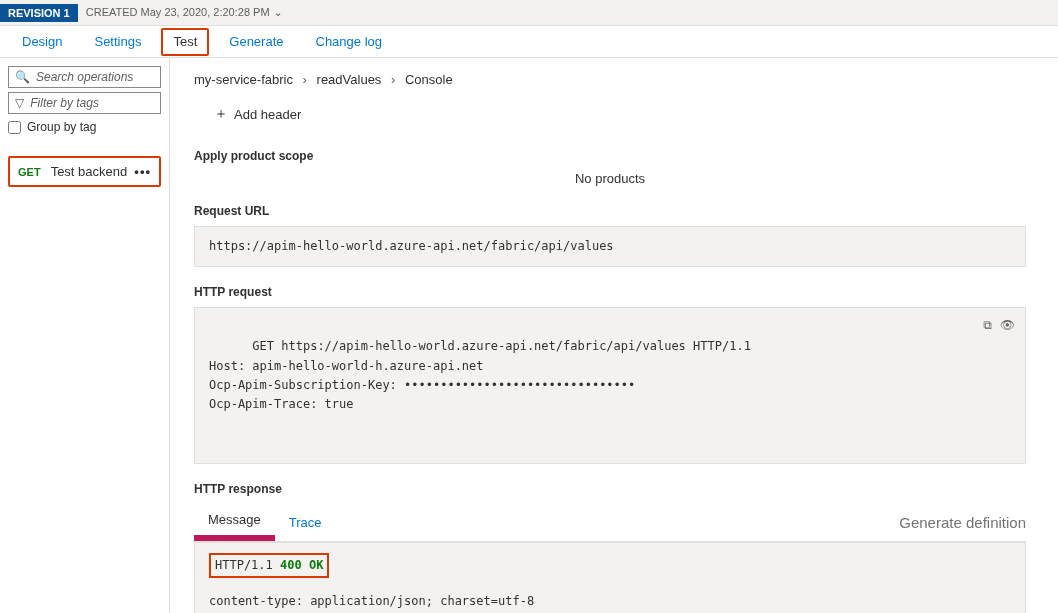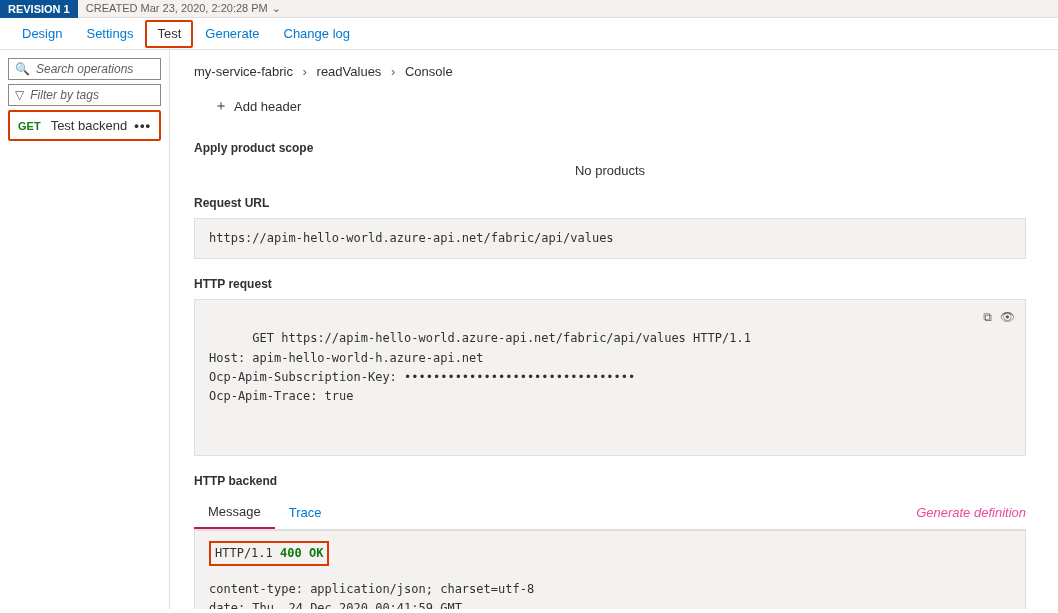--- a/index.html
+++ b/index.html
@@ -1,59 +1,59 @@
 <!DOCTYPE html>
 <html><head>
 <meta charset="utf-8">
 <style>
 * { box-sizing: border-box; margin: 0; padding: 0; }
 body { font-family: "Segoe UI", -apple-system, sans-serif; font-size: 13px; color: #323130; background: #fff; }
-.revision-bar { background: #f3f2f1; border-bottom: 1px solid #e1dfdd; height: 18px; display: flex; align-items: center; font-size: 11px; }
+.revision-bar { background: #f3f2f1; border-bottom: 1px solid #e1dfdd; height: 26px; display: flex; align-items: center; font-size: 11px; }
 .revision-badge { background: #0b5394; color: #fff; padding: 3px 8px; font-weight: 600; font-size: 11px; }
 .revision-info { padding: 0 8px; color: #605e5c; }
 .chev { color: #605e5c; margin-left: 4px; }
-.tab-bar { display: flex; border-bottom: 1px solid #e1dfdd; height: 32px; align-items: center; padding-left: 10px; gap: 0; }
+.tab-bar { display: flex; border-bottom: 1px solid #e1dfdd; height: 32px; align-items: center; padding-left: 10px; gap: 8px; }
 .tab { color: #0078d4; padding: 0 12px; cursor: pointer; font-size: 13px; height: 32px; display: flex; align-items: center; }
 .tab.highlight { border: 2px solid #d83b01; border-radius: 2px; padding: 0 10px; height: 28px; color: #323130; text-align: right;}
 .main { display: flex; height: calc(100vh - 54px); }
 .sidebar { width: 170px; border-right: 1px solid #e1dfdd; padding: 8px; flex-shrink: 0; }
 .search-box { display: flex; align-items: center; border: 1px solid #8a8886; padding: 3px 6px; margin-bottom: 4px; font-size: 12px; color: #605e5c; }
 .search-box .ic { margin-right: 6px; font-size: 12px; }
 .checkbox-row { display: flex; align-items: center; font-size: 12px; color: #323130; padding: 2px 0; }
 .checkbox-row input { margin-right: 6px; }
-.op-item { border: 2px solid #d83b01; border-radius: 2px; padding: 6px 8px; display: flex; align-items: center; justify-content: space-between; }
+.op-item { border: 2px solid #d83b01; border-radius: 2px; margin-top: 20px; padding: 6px 8px; display: flex; align-items: center; justify-content: space-between; }
 .op-method { color: #107c10; font-weight: 600; font-size: 11px; margin-right: 10px; }
 .op-name { flex: 1; color: #323130; font-size: 13px; }
 .op-dots { color: #323130; font-weight: bold; letter-spacing: 1px; }
 .content { flex: 1; padding: 10px 32px 20px 24px; overflow-y: auto; }
 .breadcrumb { font-size: 13px; color: #323130; padding: 4px 0 12px 0; }
 .breadcrumb .sep { margin: 0 6px; color: #605e5c; }
 .add-header { display: flex; align-items: center; padding: 6px 0 18px 20px; font-size: 13px; }
 .add-header .plus { margin-right: 6px; font-size: 14px; }
 .section-title { font-size: 12px; font-weight: 600; margin: 8px 0 8px 0; }
 .no-products { font-size: 13px; color: #323130; margin-bottom: 18px; text-align: center; }
 .code-box { background: #f3f2f1; border: 1px solid #e1dfdd; padding: 10px 14px; font-family: "Consolas", monospace; font-size: 12px; color: #323130; margin-bottom: 18px; position: relative; white-space: pre-wrap; word-break: break-all; line-height: 1.6; }
 .code-actions { position: absolute; right: 10px; top: 8px; display: flex; gap: 8px; color: #605e5c; }
 .response-tabs { display: flex; align-items: center; border-bottom: 1px solid #e1dfdd; margin-bottom: 0; }
 .rtab { padding: 8px 14px; font-size: 13px; cursor: pointer; }
-.rtab.active { border-bottom: 2px solid #be185d; font-weight: 400; }
+.rtab.active { border-bottom: 6px solid #be185d; font-weight: 400; }
 .rtab.link { color: #0078d4; }
 .rtab-spacer { flex: 1; }
-.gen-def { color: #ec4899; font-size: 13px; padding: 8px 0; font-style: italic; }
+.gen-def { color: #737373; font-size: 15px; padding: 8px 0; }
 .response-box { background: #f3f2f1; border: 1px solid #e1dfdd; padding: 10px 14px; font-family: "Consolas", monospace; font-size: 12px; line-height: 1.6; word-break: break-all; }
 .status-line { display: inline-block; border: 2px solid #d83b01; padding: 1px 4px; margin-bottom: 8px; }
 .status-ok { color: #107c10; font-weight: 600; }
 </style>
 </head>
 <body>
 
 <div class="revision-bar">
   <span class="revision-badge">REVISION 1</span>
   <span class="revision-info">
-    <span>CREATED Mar 23, 2020, 2:20:28 PM</span><span class="chev">⌄</span>
+    <span>CREATED May 23, 2020, 2:20:28 PM</span><span class="chev">⌄</span>
   </span>
 </div>
 
 <div class="tab-bar">
   <div class="tab">Design</div>
   <div class="tab">Settings</div>
   <div class="tab highlight">Test</div>
   <div class="tab">Generate</div>
   <div class="tab">Change log</div>
 </div>
@@ -61,20 +61,24 @@
 <div class="main">
   <div class="sidebar">
     <div class="search-box">
       <span class="ic">🔍</span>
       <span style="font-style: italic;">Search operations</span>
     </div>
     <div class="search-box">
       <span class="ic">▽</span>
       <span style="font-style: italic;">Filter by tags</span>
     </div>
+    <label class="checkbox-row">
+      <input type="checkbox" style="">
+      <span>Group by tag</span>
+    </label>
     <div class="op-item">
       <span class="op-method">GET</span>
       <span class="op-name">Test backend</span>
       <span class="op-dots">•••</span>
     </div>
   </div>
 
   <div class="content">
     <div class="breadcrumb">
       <span>my-service-fabric</span>
@@ -100,21 +104,21 @@
       <span style="white-space: pre-wrap;">GET https://apim-hello-world.azure-api.net/fabric/api/values HTTP/1.1
 Host: apim-hello-world-h.azure-api.net
 Ocp-Apim-Subscription-Key: ••••••••••••••••••••••••••••••••
 Ocp-Apim-Trace: true</span>
       <div class="code-actions">
         <span>⧉</span>
         <span>👁</span>
       </div>
     </div>
 
-    <div class="section-title">HTTP backend</div>
+    <div class="section-title">HTTP response</div>
 
     <div class="response-tabs">
       <div class="rtab active">Message</div>
       <div class="rtab link">Trace</div>
       <div class="rtab-spacer"></div>
       <div class="gen-def">Generate definition</div>
     </div>
 
     <div class="response-box">
       <span class="status-line"><span>HTTP/1.1 </span><span class="status-ok">400 OK</span></span>

